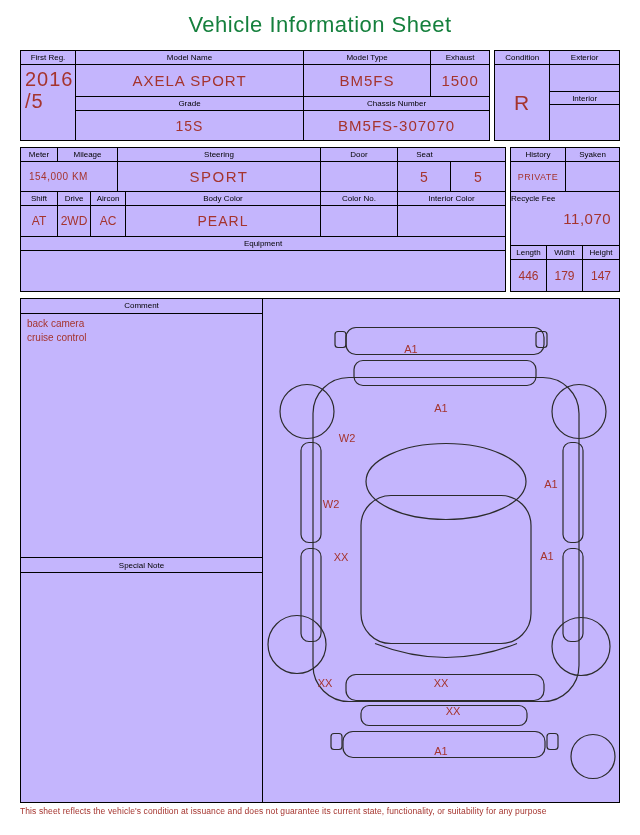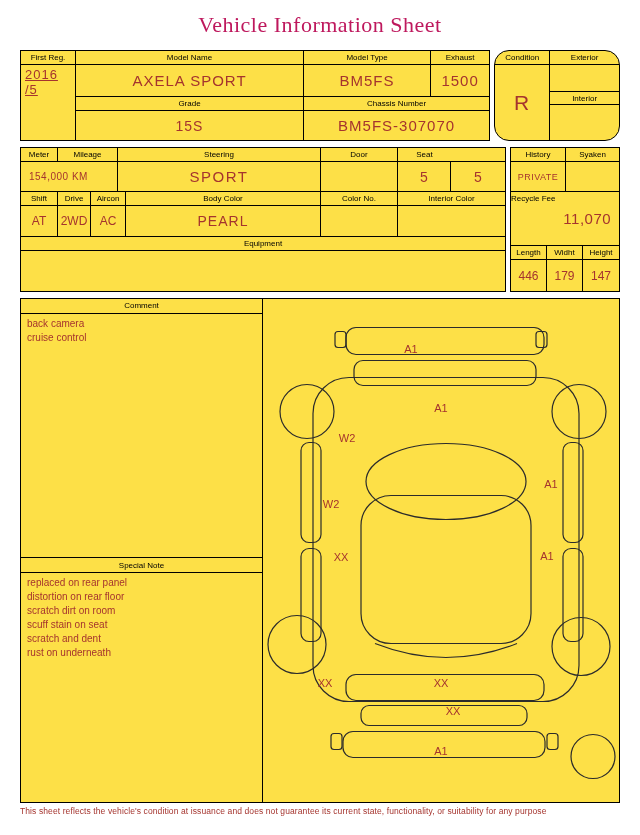--- a/index.html
+++ b/index.html
@@ -6,54 +6,54 @@
   * { box-sizing:border-box; margin:0; padding:0; }
   html,body { background:#fff; }
   body {
     width:640px; height:835px; overflow:hidden;
     font-family:"Liberation Sans","DejaVu Sans",sans-serif;
     color:#111; position:relative;
   }
   .page { padding:8px 20px 0 20px; }
 
   .title {
-    font-family:Liberation Serif, serif;
+    font-family:Liberation Sans, sans-serif;
     font-size:22px; font-weight:normal; text-align:center;
-    letter-spacing:.5px; margin:4px 0 12px 0; color:#be185d;
-  }
-
-  .box { border:1.5px solid var(--line); background:#fde047; }
+    letter-spacing:.5px; margin:4px 0 12px 0; color:#15803d;
+  }
+
+  .box { border:1.5px solid var(--line); background:#c4b5fd; }
   .block-row { display:flex; gap:4px; margin-bottom:6px; align-items:stretch; }
 
   .hcell {
     font-size:8px; text-align:center; padding-top:2px; color:#000;
     white-space:nowrap; overflow:hidden;
   }
   .br { border-right:1px solid var(--line); }
   .bb { border-bottom:1px solid var(--line); }
   .bt { border-top:1px solid var(--line); }
   .red { color:var(--accent); }
   .vcell { display:flex; align-items:center; justify-content:center; overflow:hidden; }
   .gr { display:grid; }
 
   
   .id-box { width:486px; height:91px; display:flex; }
   .firstreg-col { width:55px; border-right:1px solid var(--line); display:flex; flex-direction:column; }
   .firstreg-col .hcell { height:14px; }
-  .firstreg-val { font-size:13px; letter-spacing:1px; padding:3px 2px 0 4px; line-height:1.12;text-decoration:underline; }
+  .firstreg-val { font-size:20px; letter-spacing:1px; padding:3px 2px 0 4px; line-height:1.12; }
   .firstreg-val span { display:block; }
   .id-main { flex:1; display:flex; flex-direction:column;justify-content:space-between; }
   .idr1 { grid-template-columns:228px 127px 1fr; height:14px; border-bottom:1px solid var(--line); }
   .idr2 { grid-template-columns:228px 127px 1fr; height:32px; border-bottom:1px solid var(--line); }
   .idr3 { grid-template-columns:228px 1fr; height:14px; border-bottom:1px solid var(--line); }
   .idr4 { grid-template-columns:228px 1fr; flex:1; }
   .val-lg { font-size:15px; letter-spacing:1px; }
   .val-md { font-size:14px; letter-spacing:1px; }
 
-  .cond-box { width:130px; height:91px; display:flex;border-radius:15px; }
+  .cond-box { width:130px; height:91px; display:flex; }
   .cond-col { width:55px; border-right:1px solid var(--line); display:flex; flex-direction:column; }
   .cond-col .hcell { height:14px; }
   .cond-val { flex:1; font-size:21px; letter-spacing:1px; }
   .ext-col { flex:1; display:flex; flex-direction:column; }
   .ext-col .hcell { height:14px; }
   .ext-space { height:26px; }
   .int-space { flex:1; }
 
   
   .spec-left { width:486px; height:145px; display:flex; flex-direction:column; }
@@ -211,28 +211,20 @@
   </div>
 
   <div class="box main-box">
     <div class="notes-col">
       <div class="hcell c-head">Comment</div>
       <div class="c-body red">
           <div>back camera</div>
           <div>cruise control</div>
         </div>
       <div class="hcell s-head">Special Note</div>
-      <div class="s-body red">
-          <div>replaced on rear panel</div>
-          <div>distortion on rear floor</div>
-          <div>scratch dirt on room</div>
-          <div>scuff stain on seat</div>
-          <div>scratch and dent</div>
-          <div>rust on underneath</div>
-        </div>
     </div>
 
     <div class="diagram-col">
       <svg id="car-svg" viewBox="0 0 356 502">
 
         <rect class="car-part" x="72" y="32" width="11" height="16" rx="3"></rect>
         <rect class="car-part" x="273" y="32" width="11" height="16" rx="3"></rect>
         <rect class="car-part" x="83" y="28" width="198" height="27" rx="10"></rect>
 
         <rect class="car-part" x="91" y="61" width="182" height="25" rx="9"></rect>

